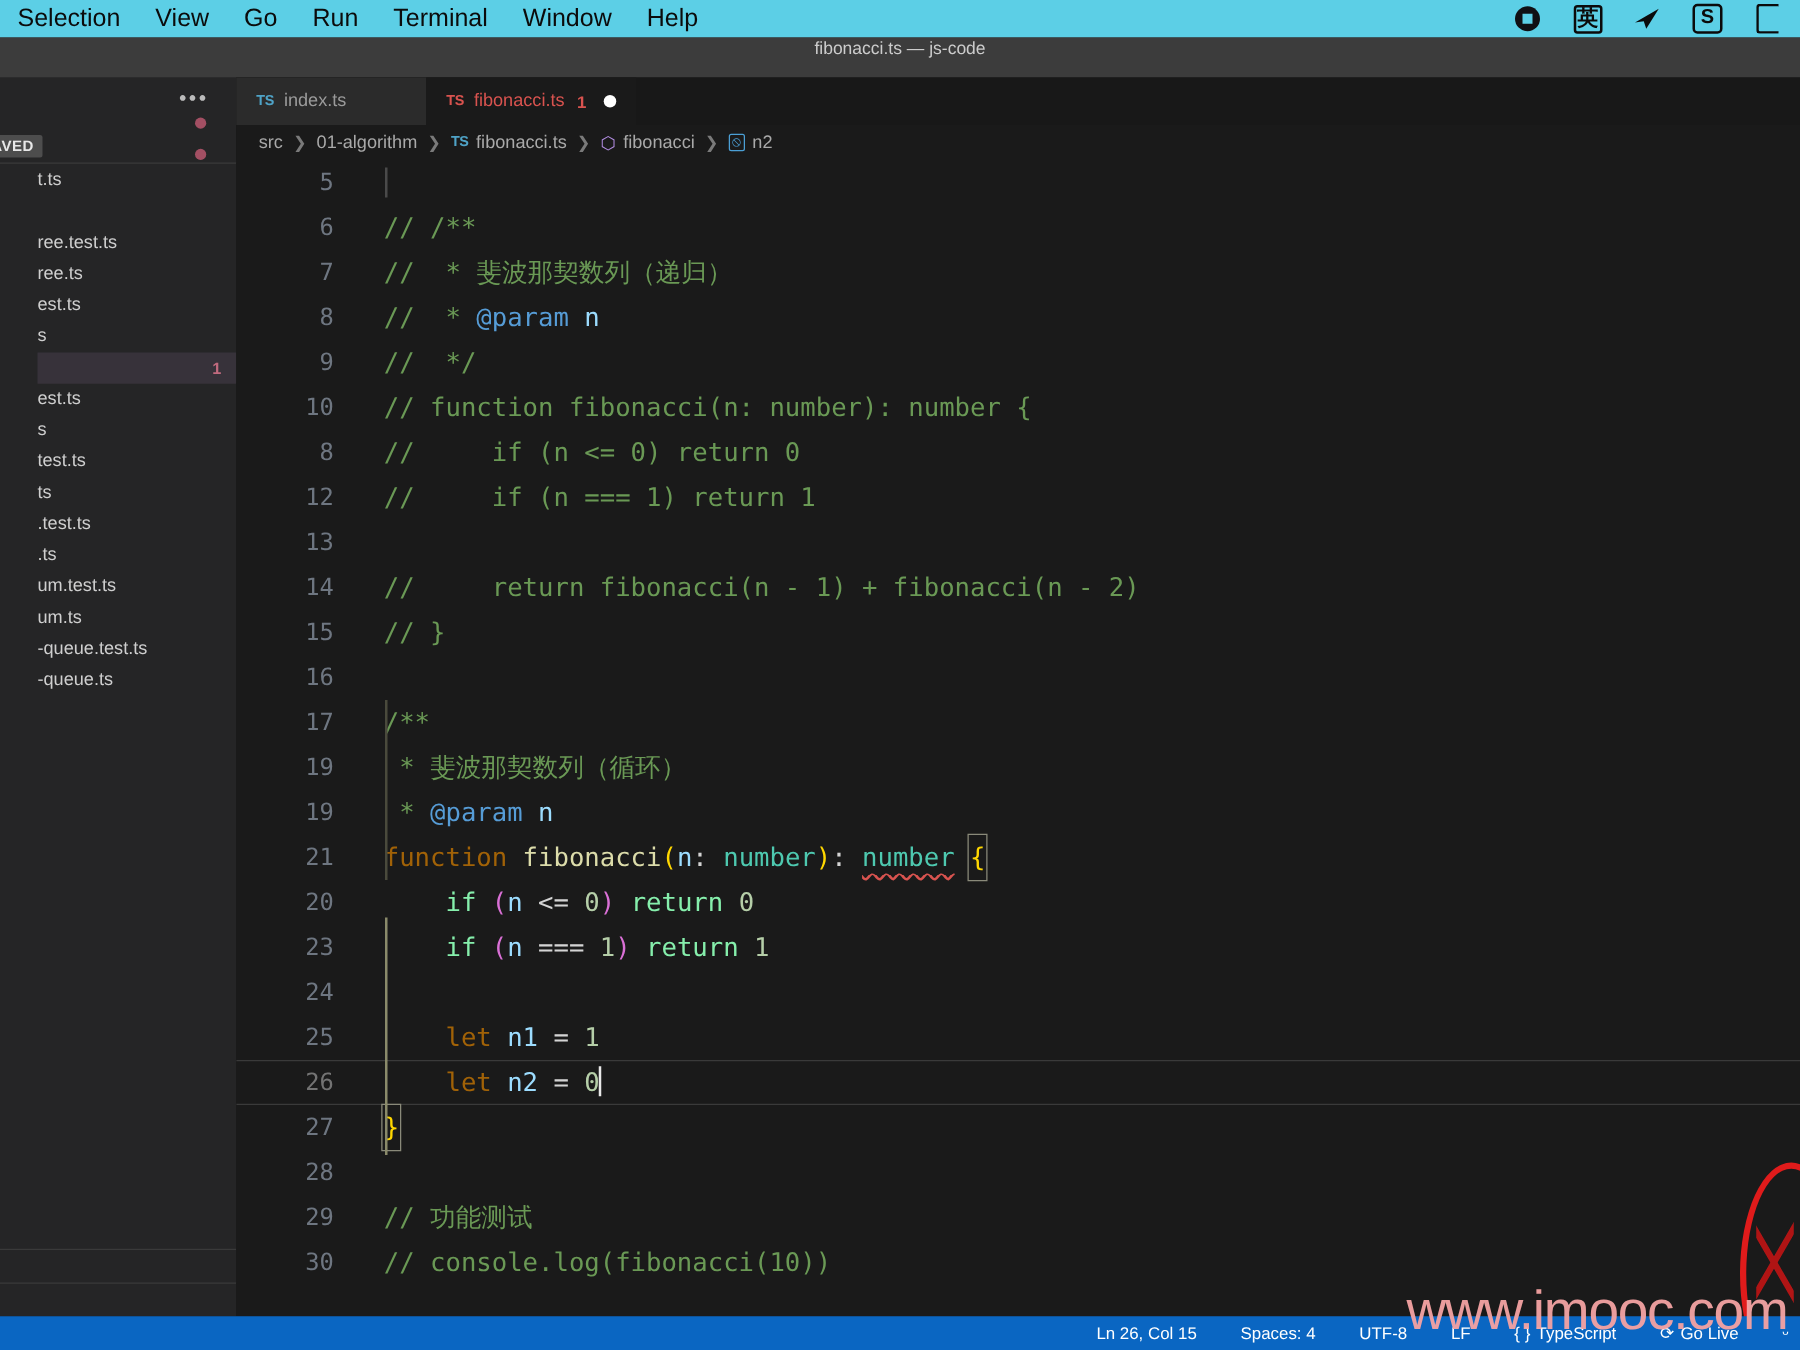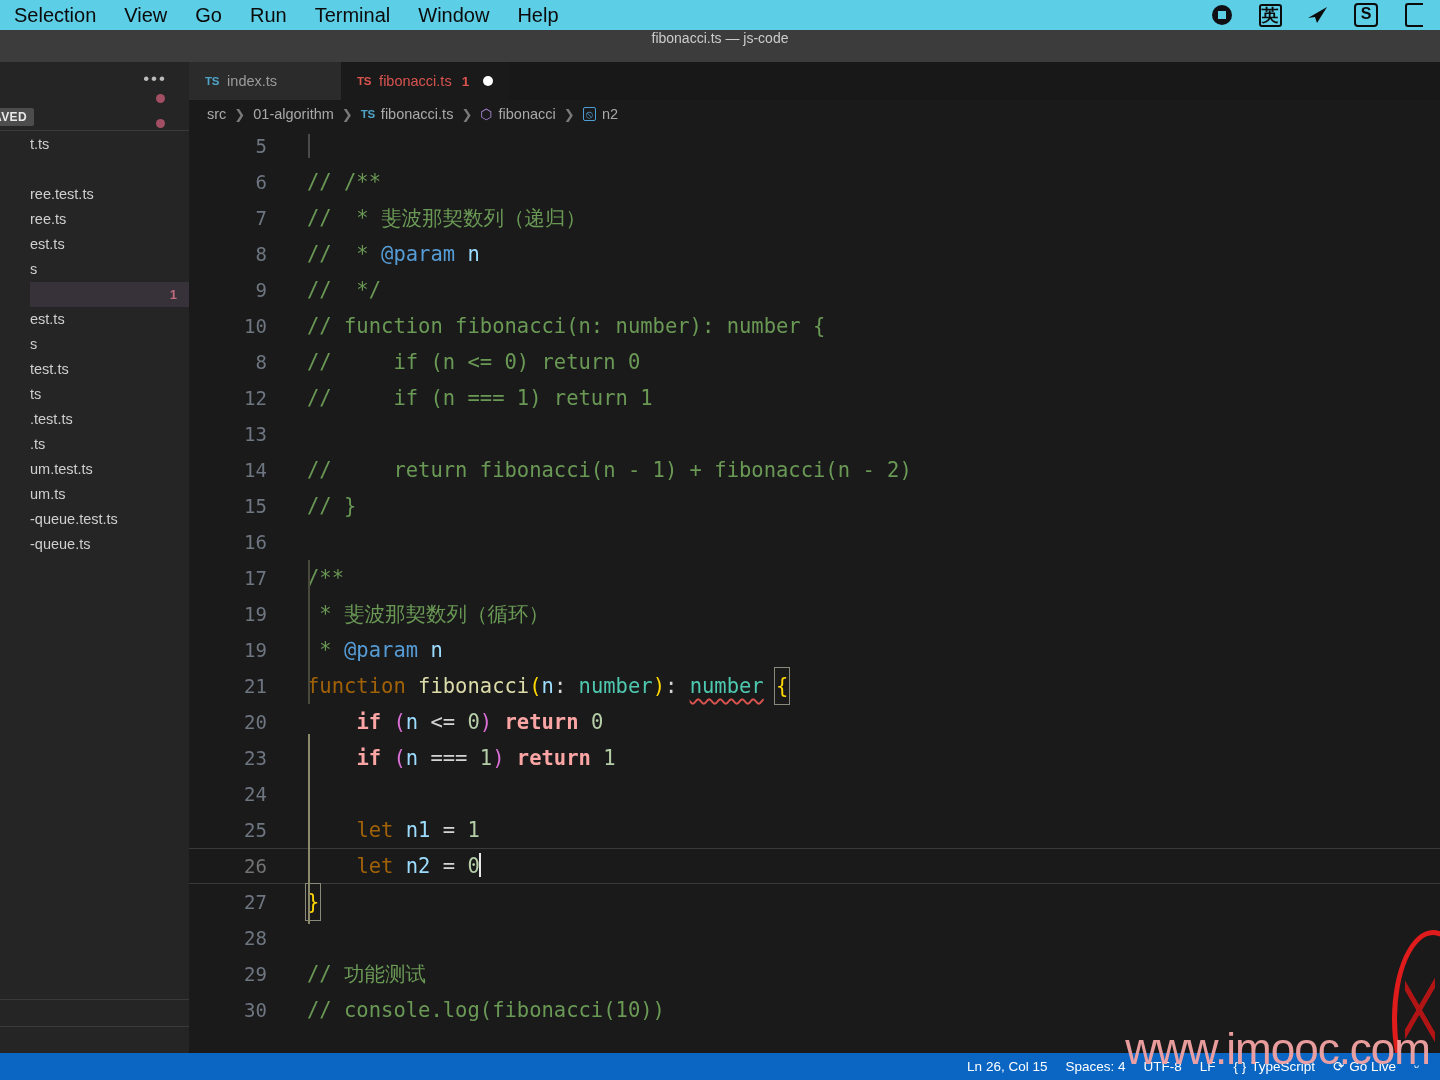--- a/index.html
+++ b/index.html
@@ -133,21 +133,21 @@
   }
   .line.active .ln{color:#737373;}
   .src{position:absolute;left:118px;top:0;}
 
   
   .c-cmt{color:#6a9955;}
   .c-kw{color:#a16207;}
   .c-fn{color:#dcdcaa;}
   .c-var{color:#9cdcfe;}
   .c-type{color:#4ec9b0;}
-  .c-ctl{color:#fca5a5;font-weight:bold;}
+  .c-ctl{color:#86efac;}
   .c-num{color:#b5cea8;}
   .c-pl{color:#d4d4d4;}
   .c-par1{color:#ffd700;}
   .c-par2{color:#da70d6;}
   .c-tag{color:#569cd6;}
 
   
   .guide{
     position:absolute;left:0;top:0;width:2px;background:#5a5a4a;
   }
@@ -178,21 +178,21 @@
     opacity:.85;
   }
 
   
   .statusbar{
     position:absolute;left:0;bottom:0;width:1440px;height:27px;
     background:#0a66c2;color:#ffffff;font-size:13.5px;
     display:flex;align-items:center;
   }
   .statusbar .left{flex:1;}
-  .statusbar .right{display:flex;align-items:center;gap:0px;padding-right:12px;}
+  .statusbar .right{display:flex;align-items:center;gap:17px;padding-right:0;}
   .sb-i{padding:0 9px;line-height:27px;white-space:nowrap;}
   .sb-i .gl{margin-right:5px;}
 
   
   .watermark{
     position:absolute;right:10px;bottom:6px;
     font-size:44px;font-weight:400;letter-spacing:-1px;
     color:#f5a3a3;opacity:.95;
     font-family:"Liberation Sans","DejaVu Sans",sans-serif;
     pointer-events:none;white-space:nowrap;

